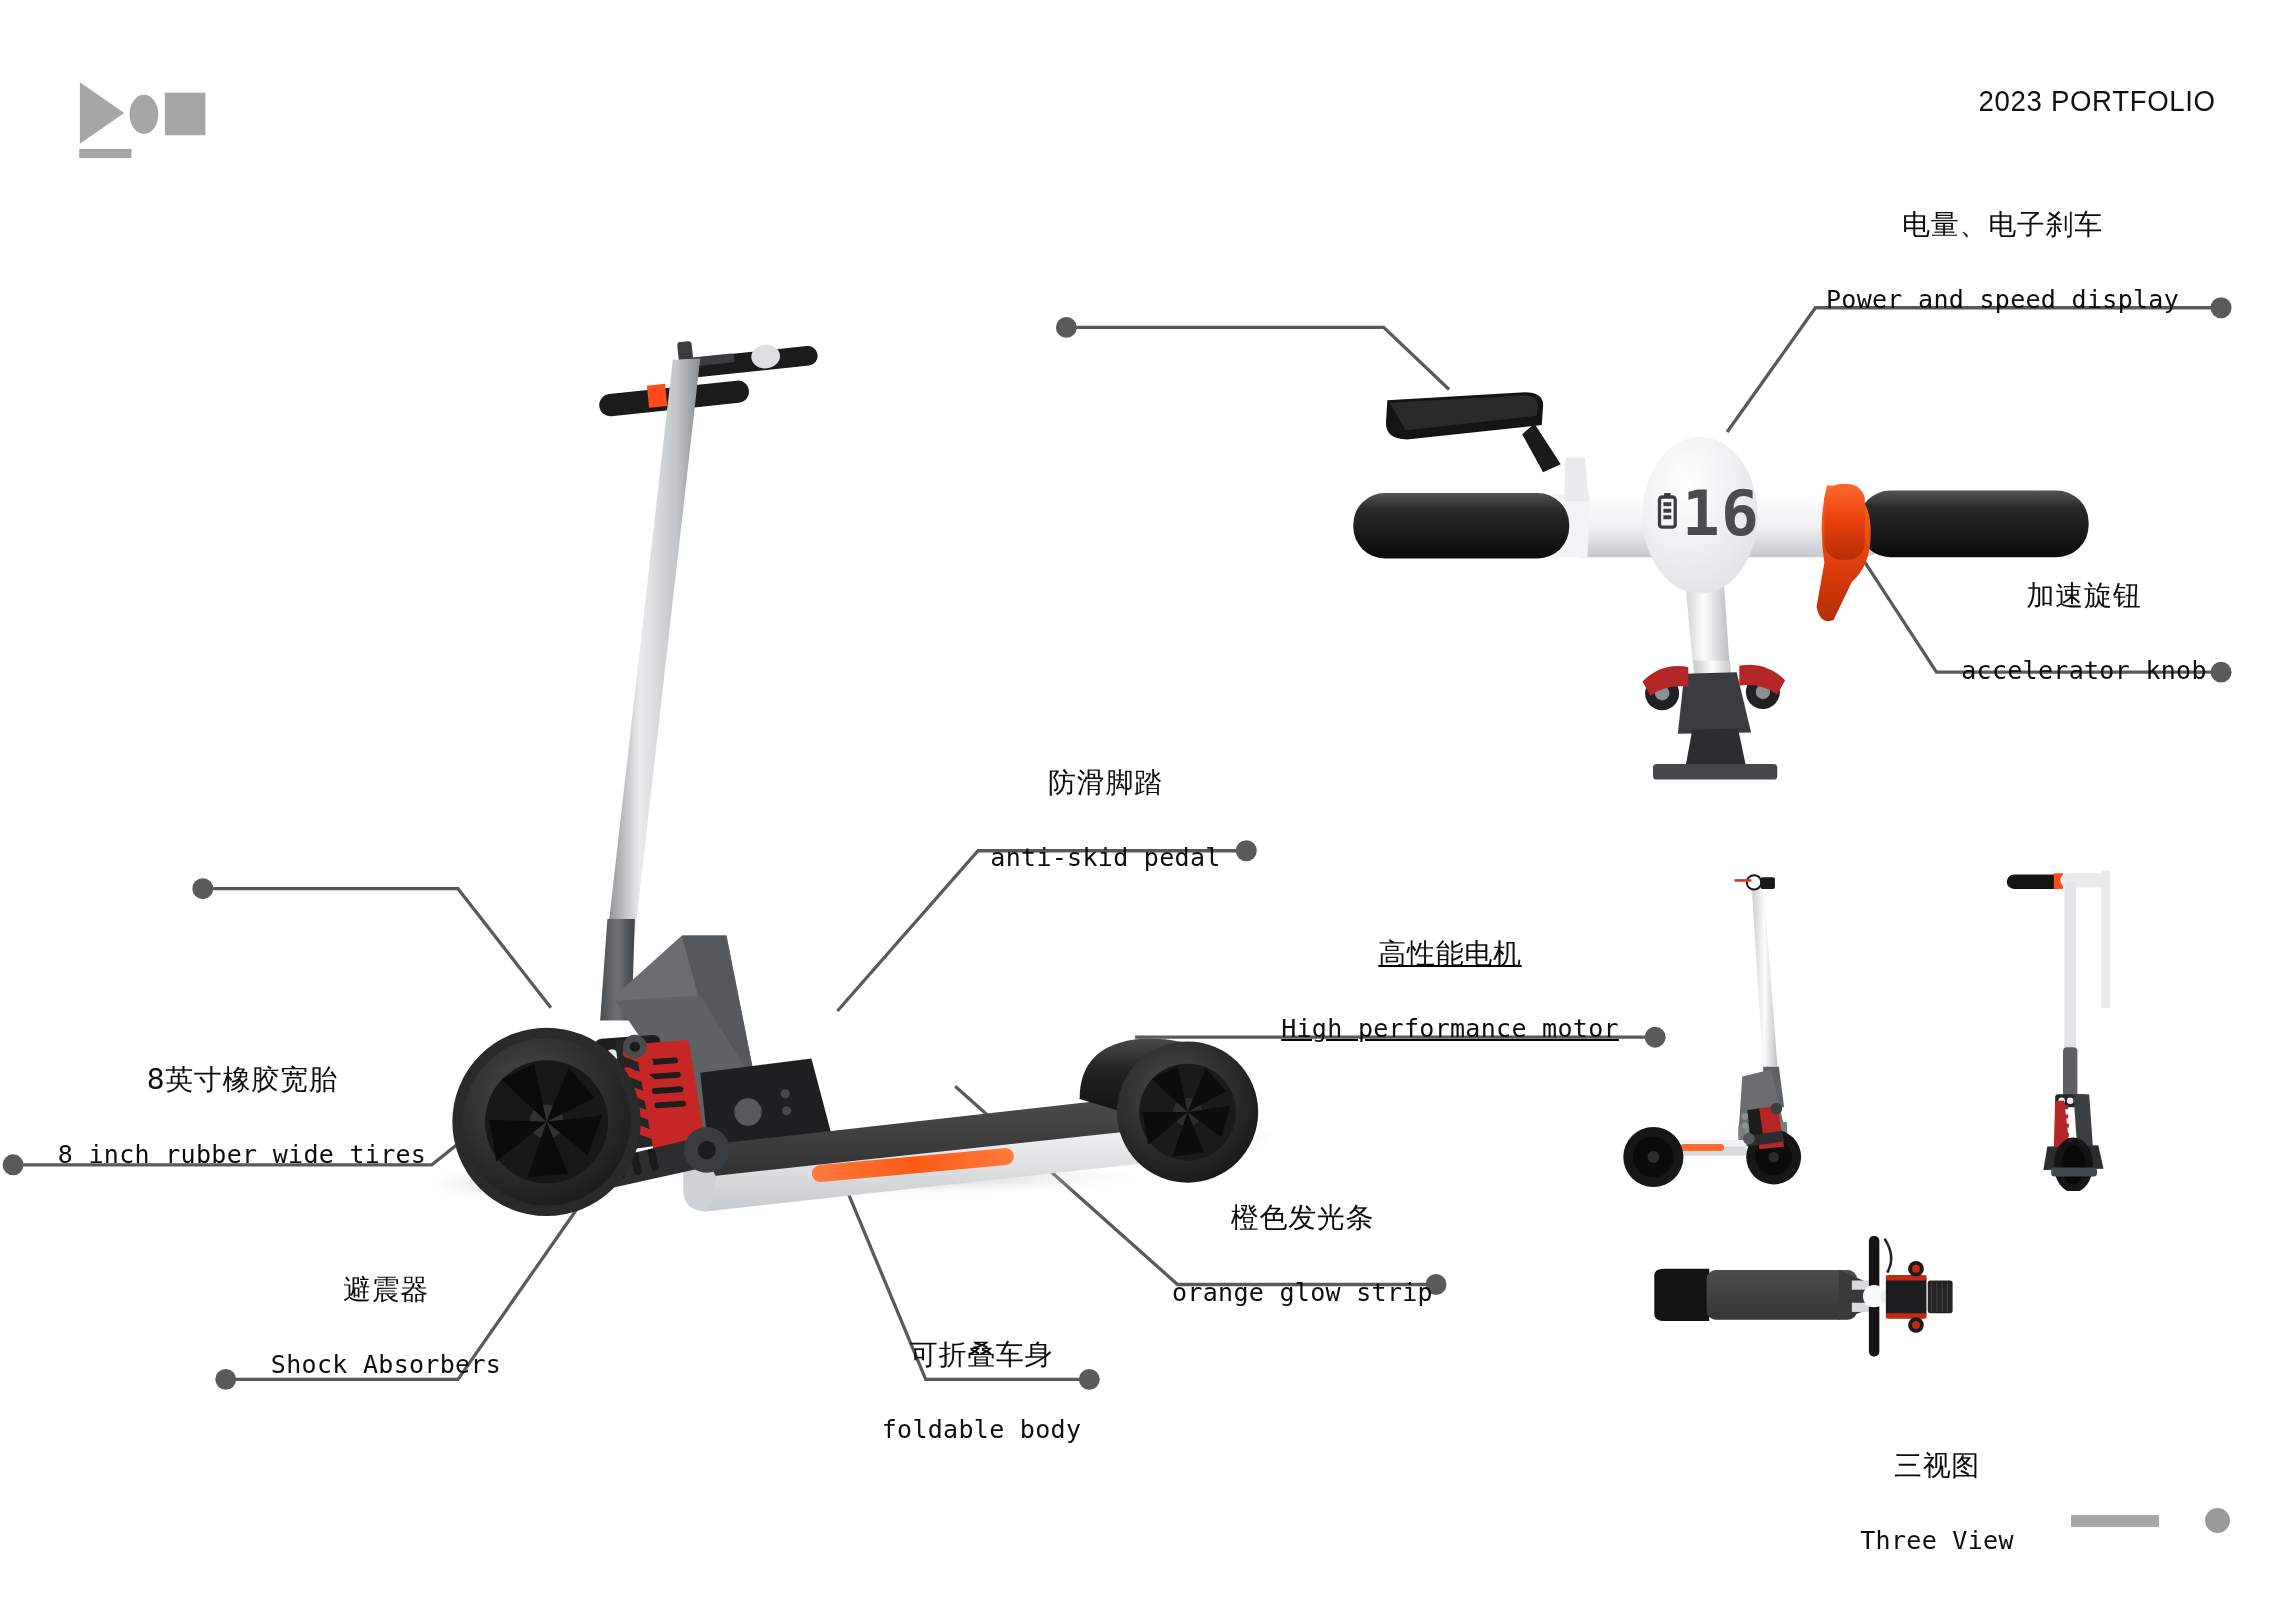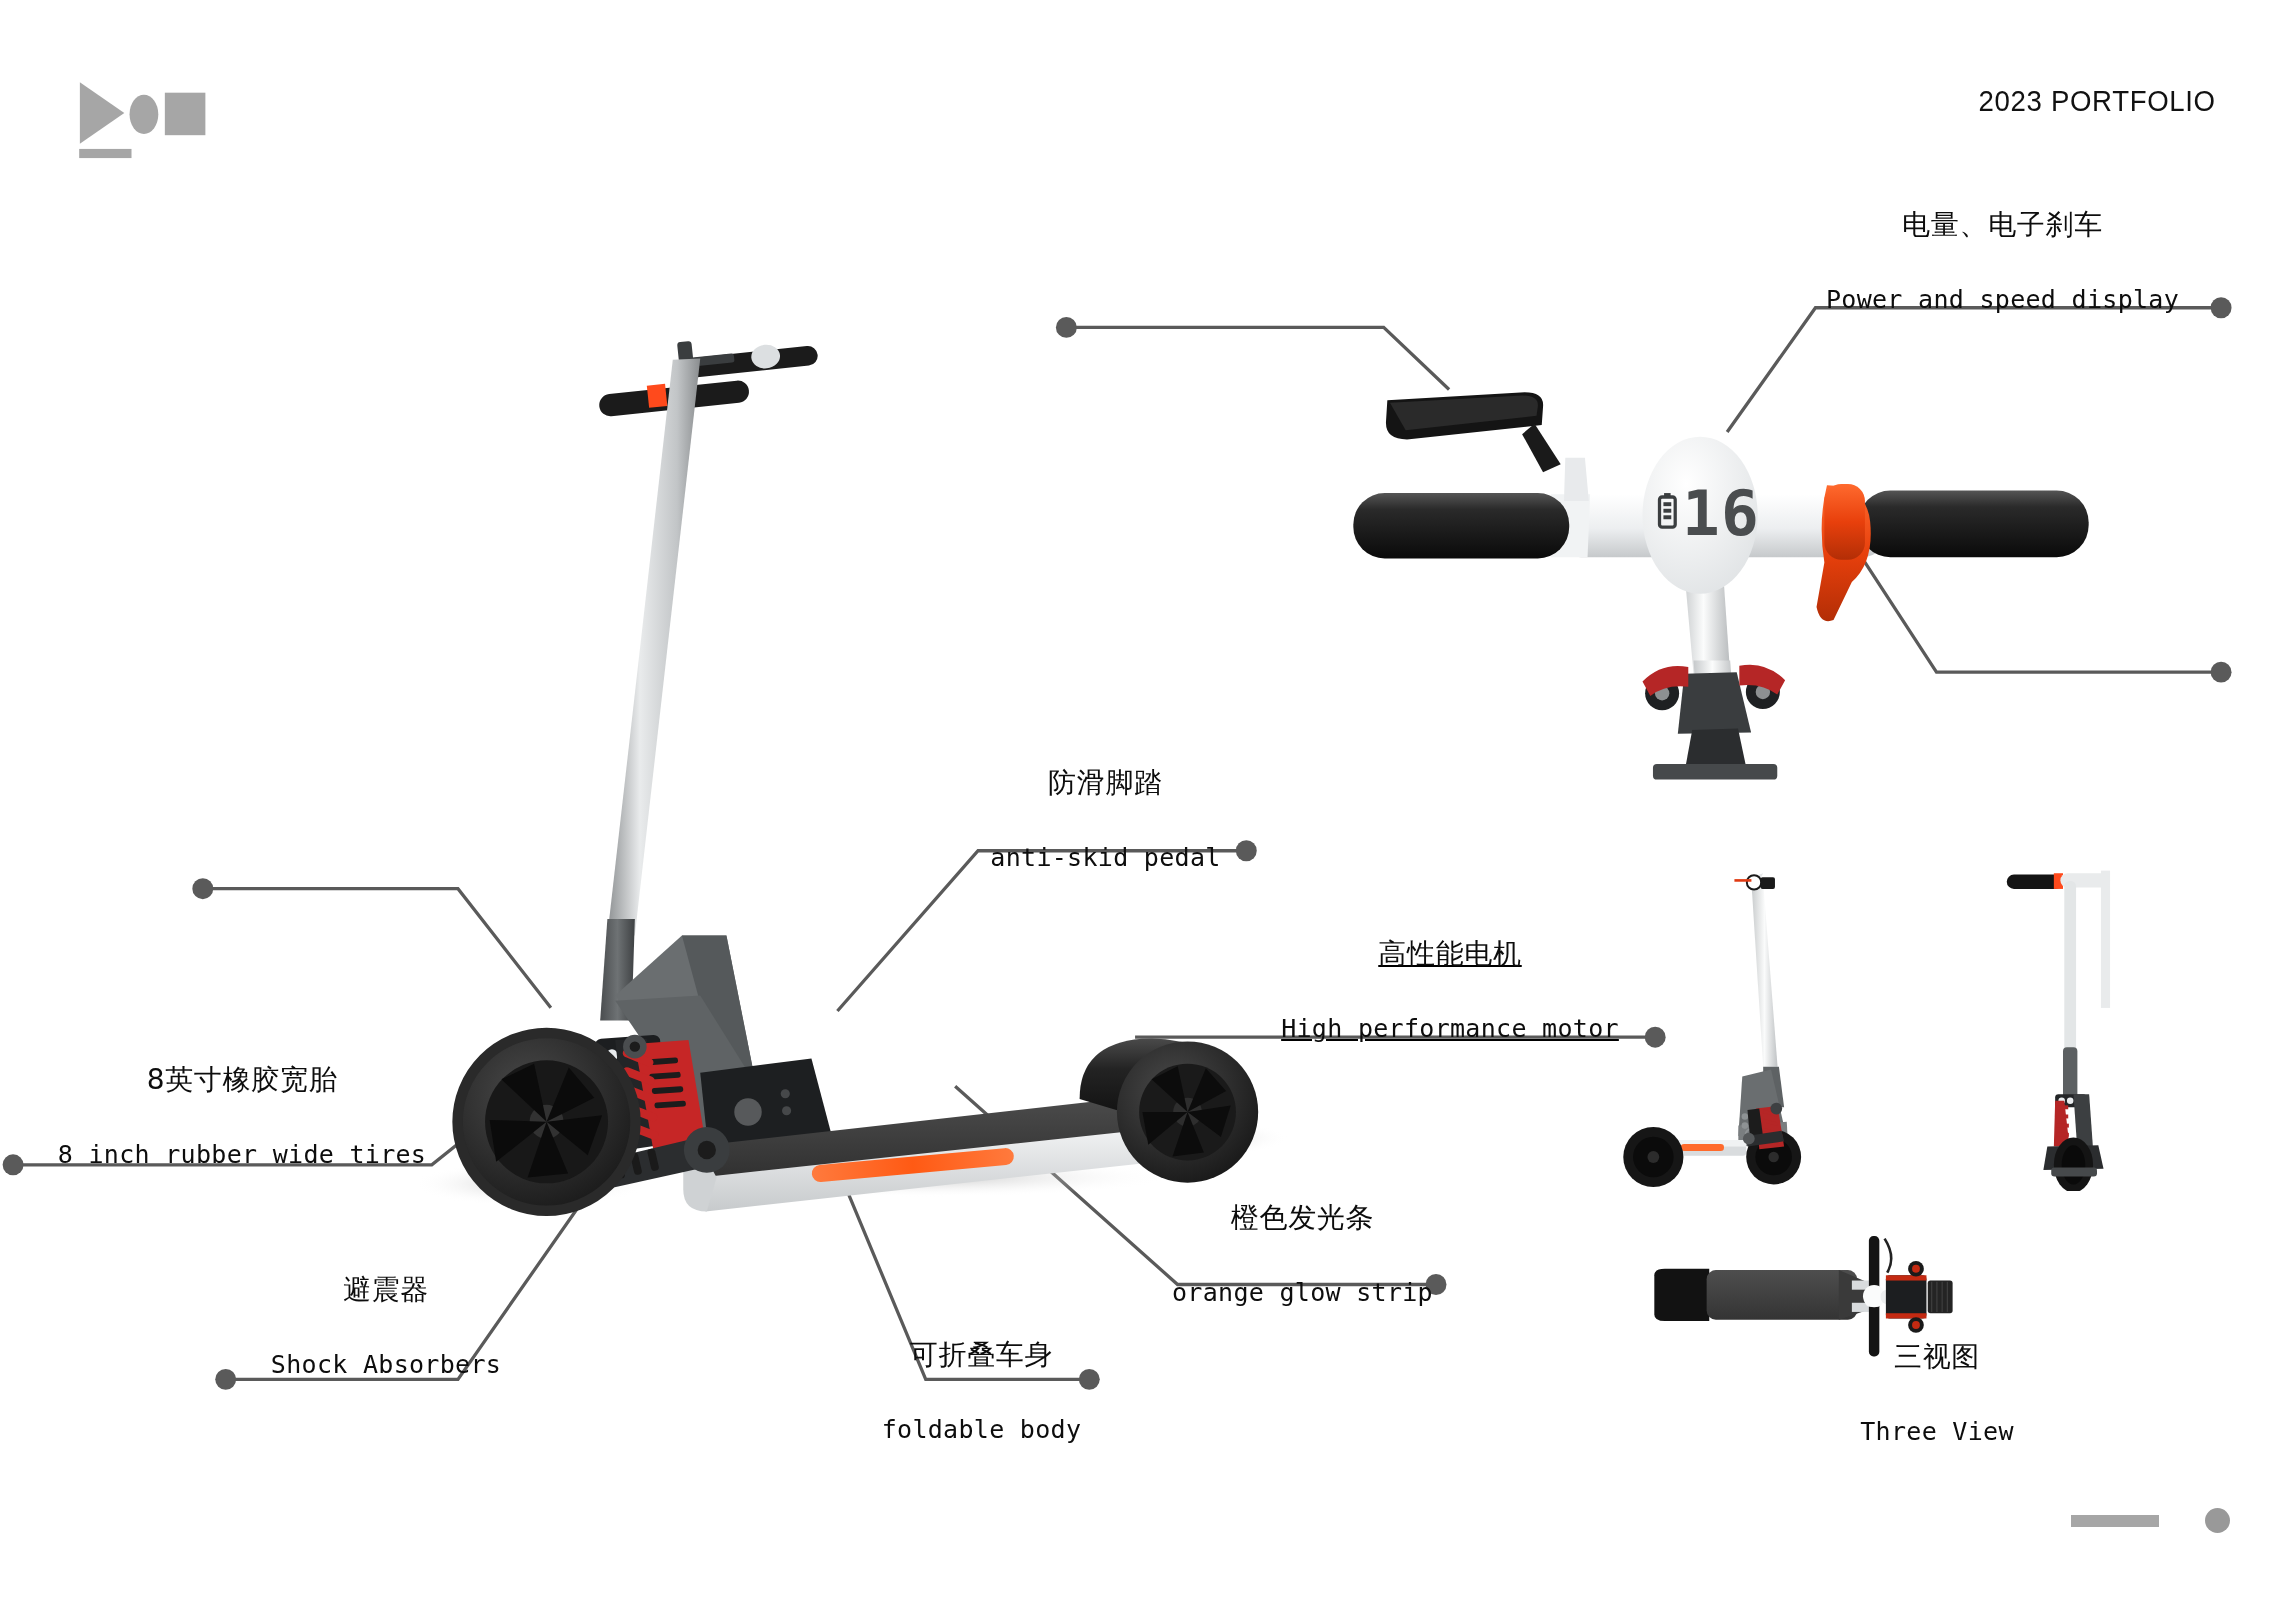--- a/index.html
+++ b/index.html
@@ -98,20 +98,24 @@
       <circle cx="2195" cy="1963" r="16"></circle>
     </g>
   </svg>
 
 
   <div class="callout center" style="left:1780px;top:208px;width:445px;">
     <div class="cn">电量、电子刹车</div>
     <div class="en">Power and speed display</div>
   </div>
 
+  <div class="callout center" style="left:1937px;top:579px;width:294px;">
+    <div class="cn">加速旋钮</div>
+    <div class="en">accelerator knob</div>
+  </div>
 
 
   <div class="callout center" style="left:968px;top:766px;width:275px;">
     <div class="cn">防滑脚踏</div>
     <div class="en">anti-skid pedal</div>
   </div>
 
   <div class="callout center" style="left:1247px;top:937px;width:406px;text-decoration:underline;">
     <div class="cn">高性能电机</div>
     <div class="en">High performance motor</div>
@@ -130,21 +134,21 @@
   <div class="callout center" style="left:844px;top:1338px;width:275px;">
     <div class="cn">可折叠车身</div>
     <div class="en">foldable body</div>
   </div>
 
   <div class="callout center" style="left:1152px;top:1201px;width:301px;">
     <div class="cn">橙色发光条</div>
     <div class="en">orange glow strip</div>
   </div>
 
-  <div class="callout center threeview-cap" style="left:1806px;top:1340px;width:262px;">
+  <div class="callout center threeview-cap" style="left:1806px;top:1449px;width:262px;">
     <div class="cn">三视图</div>
     <div class="en">Three View</div>
   </div>
 
   <div class="art" style="left:419px;top:327px;width:883px;height:916px;">
     <svg width="883" height="916" viewBox="0 0 1350 1400">
       <defs>
         <linearGradient id="stemG" x1="0" y1="0" x2="1" y2="0">
           <stop offset="0" stop-color="#8f9294"></stop>
           <stop offset="0.35" stop-color="#e9ebec"></stop>

